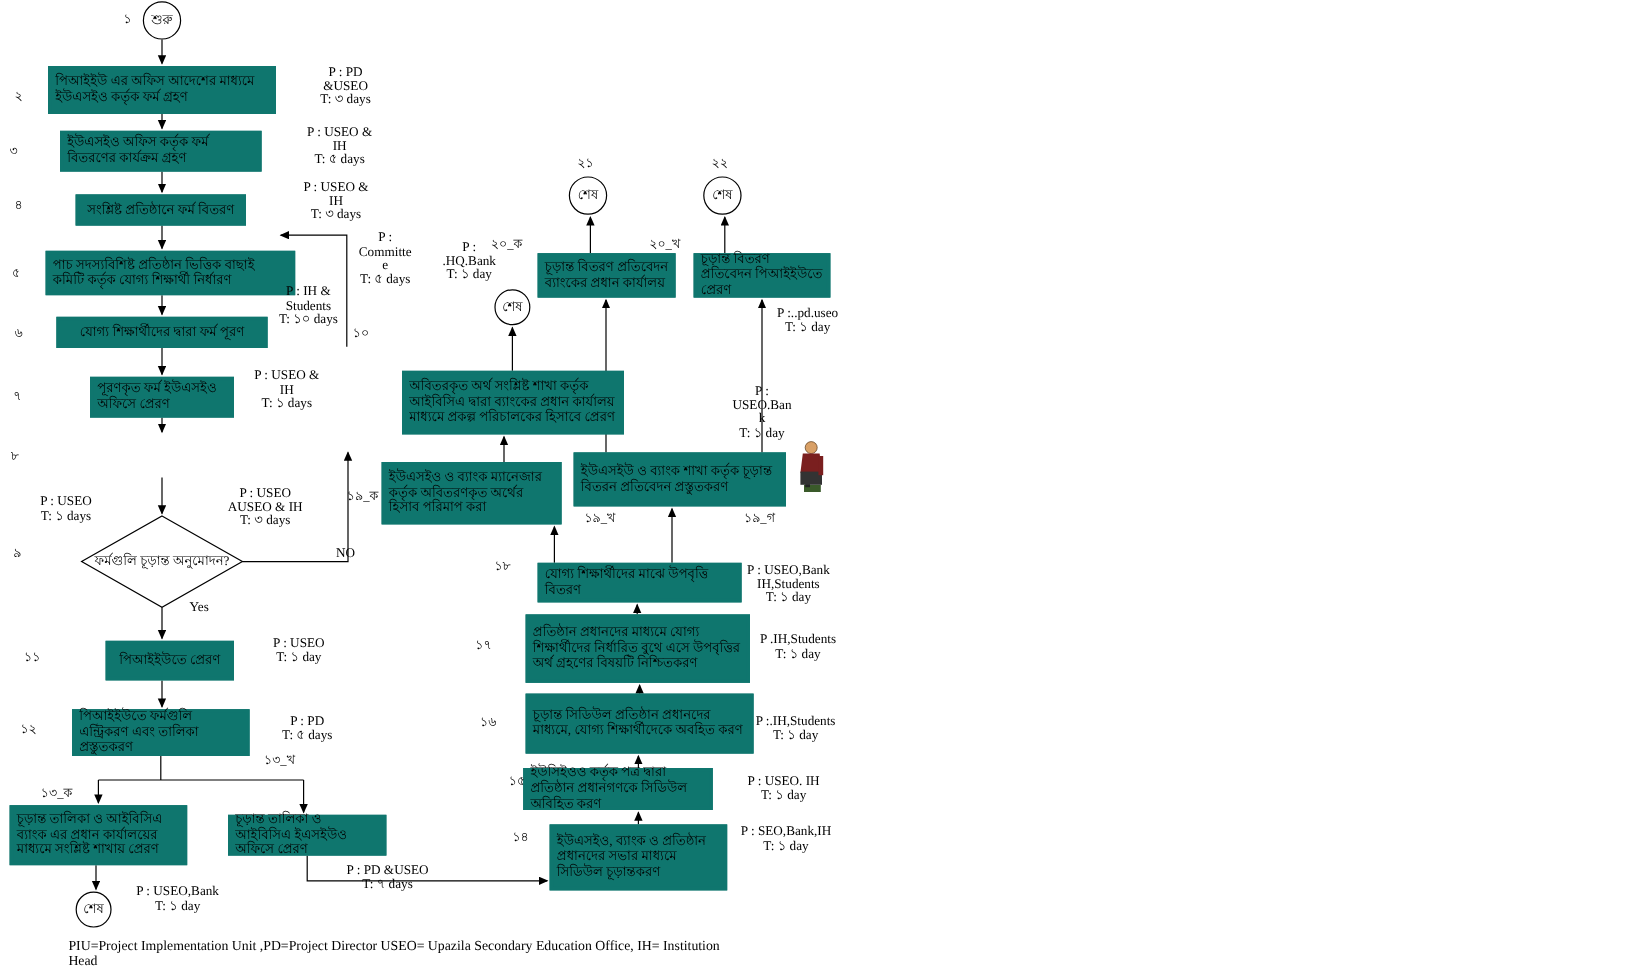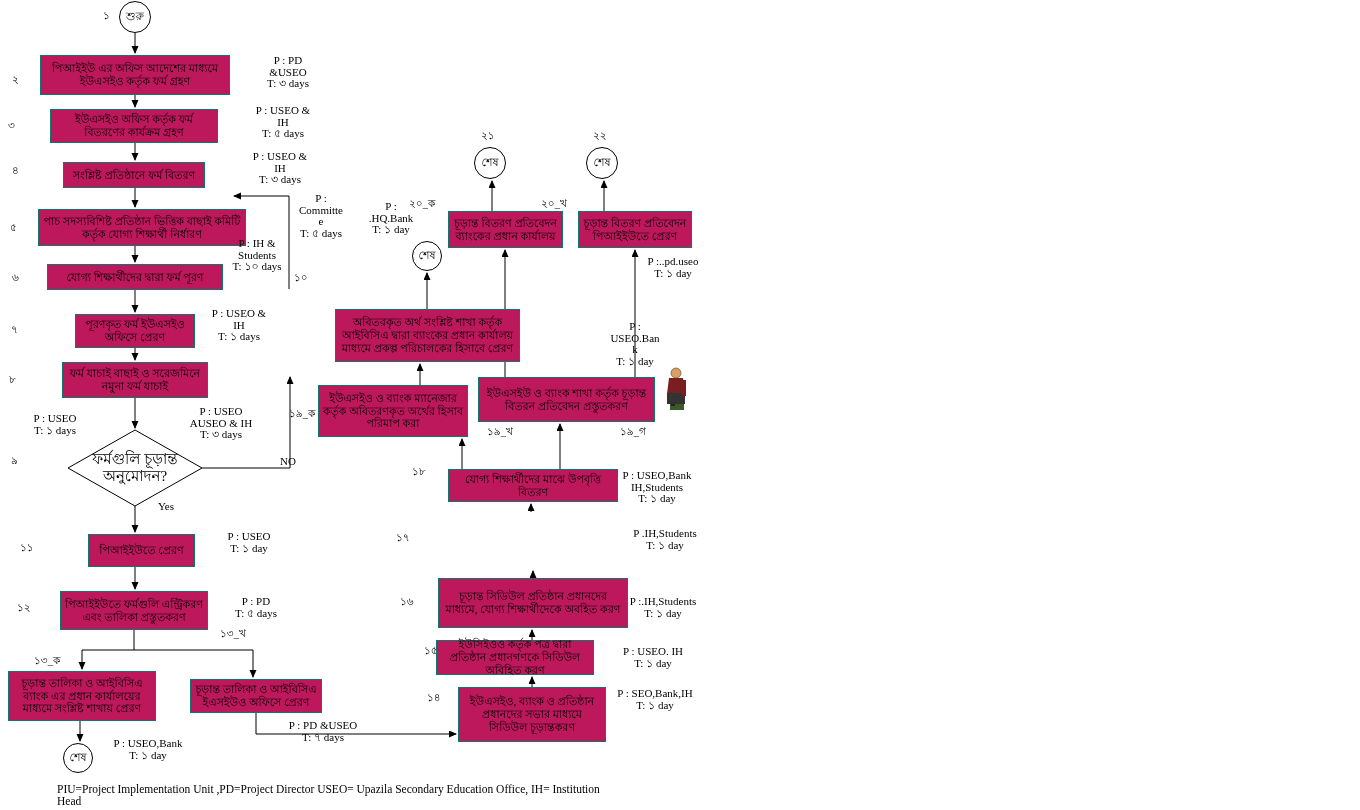--- a/index.html
+++ b/index.html
@@ -1,28 +1,28 @@
 <!DOCTYPE html>
 <html><head>
 <meta charset="utf-8">
 <style>
   *{margin:0;padding:0;box-sizing:border-box}
   html,body{background:#fff}
   #canvas{position:relative;width:1360px;height:810px;background:#fff;
           font-family:"Liberation Serif","DejaVu Sans",serif;color:#000;overflow:hidden}
   #wires{position:absolute;left:0;top:0;z-index:1}
-  .box{position:absolute;border:1px solid #0f766e;background:#be185d;display:flex;align-items:center;
-       justify-content:center;text-align:center;font-size:11px;line-height:1.18;padding:1px 3px;z-index:2}
+  .box{position:absolute;border:3px solid #0f766e;background:#0f766e;display:flex;align-items:center;
+       justify-content:center;text-align:left;font-size:11px;line-height:1.18;padding:1px 3px;z-index:2}
   .circle{position:absolute;border:1px solid #000;border-radius:50%;background:#fff;display:flex;
           align-items:center;justify-content:center;font-size:11px;z-index:2}
   .step{position:absolute;font-size:10.5px;z-index:3}
   .ann{position:absolute;font-size:11px;line-height:11.5px;white-space:pre-line;text-align:center;z-index:3}
   .lbl{position:absolute;font-size:11px;z-index:3}
   .dtext{position:absolute;display:flex;align-items:center;justify-content:center;text-align:center;
-         font-size:15px;line-height:1.15;z-index:2}
+         font-size:11px;line-height:1.15;z-index:2}
   .legend{position:absolute;font-size:11.5px;z-index:3}
   .person{position:absolute;z-index:3}
 </style>
 </head>
 <body>
 
 <div id="canvas">
 
   <svg id="wires" width="1360" height="810">
     <defs>
@@ -70,30 +70,30 @@
   <div class="circle" style="left:412px;top:241px;width:30px;height:30px">শেষ</div>
   <div class="circle" style="left:474px;top:147px;width:32px;height:32px">শেষ</div>
   <div class="circle" style="left:586px;top:147px;width:32px;height:32px">শেষ</div>
 
   <div class="box" style="left:40px;top:55px;width:190px;height:40px">পিআইইউ এর অফিস  আদেশের মাধ্যমে ইউএসইও কর্তৃক ফর্ম গ্রহণ</div>
   <div class="box" style="left:50px;top:109px;width:168px;height:34px">ইউএসইও অফিস কর্তৃক ফর্ম বিতরণের কার্যক্রম গ্রহণ</div>
   <div class="box" style="left:63px;top:162px;width:142px;height:26px">সংশ্লিষ্ট প্রতিষ্ঠানে ফর্ম বিতরণ</div>
   <div class="box" style="left:38px;top:209px;width:208px;height:37px">পাচ সদস্যবিশিষ্ট প্রতিষ্ঠান ভিত্তিক বাছাই কমিটি কর্তৃক যোগ্য শিক্ষার্থী নির্ধারণ</div>
   <div class="box" style="left:47px;top:264px;width:176px;height:26px">যোগ্য শিক্ষার্থীদের দ্বারা ফর্ম পূরণ</div>
   <div class="box" style="left:75px;top:314px;width:120px;height:34px">পূরণকৃত ফর্ম ইউএসইও অফিসে প্রেরণ</div>
-  <div class="box" style="left:62px;top:362px;width:146px;height:36px">ফর্ম যাচাই বাছাই ও  সরেজমিনে নমুনা ফর্ম যাচাই</div>
   <div class="dtext" style="left:74px;top:446px;width:122px;height:44px">ফর্মগুলি চূড়ান্ত অনুমোদন?</div>
   <div class="box" style="left:88px;top:534px;width:107px;height:33px">পিআইইউতে  প্রেরণ</div>
   <div class="box" style="left:8px;top:671px;width:148px;height:50px">চূড়ান্ত তালিকা ও আইবিসিএ ব্যাংক এর প্রধান কার্যালয়ের মাধ্যমে সংশ্লিষ্ট শাখায়  প্রেরণ</div>
   <div class="box" style="left:60px;top:591px;width:148px;height:39px">পিআইইউতে ফর্মগুলি এন্ট্রিকরণ এবং তালিকা প্রস্তুতকরণ</div>
   <div class="box" style="left:458px;top:687px;width:148px;height:55px">ইউএসইও, ব্যাংক ও প্রতিষ্ঠান প্রধানদের সভার মাধ্যমে সিডিউল চূড়ান্তকরণ</div>
 
   <div class="box" style="left:190px;top:679px;width:132px;height:34px">চূড়ান্ত তালিকা ও আইবিসিএ ইএসইউও অফিসে প্রেরণ</div>
   <div class="box" style="left:436px;top:640px;width:158px;height:35px">ইউসিইওও কর্তৃক পত্র দ্বারা প্রতিষ্ঠান প্রধানগণকে সিডিউল অবিহিত করণ</div>
   <div class="box" style="left:438px;top:578px;width:190px;height:50px">চূড়ান্ত সিডিউল প্রতিষ্ঠান প্রধানদের মাধ্যমে, যোগ্য শিক্ষার্থীদেকে অবহিত করণ</div>
+  <div class="box" style="left:438px;top:512px;width:187px;height:57px">প্রতিষ্ঠান প্রধানদের মাধ্যমে যোগ্য শিক্ষার্থীদের নির্ধারিত বুথে এসে উপবৃত্তির অর্থ গ্রহণের বিষয়টি নিশ্চিতকরণ</div>
   <div class="box" style="left:448px;top:469px;width:170px;height:33px">যোগ্য শিক্ষার্থীদের মাঝে উপবৃত্তি বিতরণ</div>
   <div class="box" style="left:318px;top:385px;width:150px;height:52px">ইউএসইও ও  ব্যাংক ম্যানেজার কর্তৃক অবিতরণকৃত অর্থের হিসাব পরিমাপ করা</div>
   <div class="box" style="left:478px;top:377px;width:177px;height:45px">ইউএসইউ ও ব্যাংক শাখা কর্তৃক চূড়ান্ত বিতরন প্রতিবেদন প্রস্তুতকরণ</div>
   <div class="box" style="left:335px;top:309px;width:185px;height:53px">অবিতরকৃত অর্থ সংশ্লিষ্ট শাখা কর্তৃক আইবিসিএ  দ্বারা ব্যাংকের প্রধান কার্যালয় মাধ্যমে প্রকল্প পরিচালকের হিসাবে প্রেরণ</div>
   <div class="box" style="left:448px;top:211px;width:115px;height:37px">চূড়ান্ত বিতরণ প্রতিবেদন ব্যাংকের প্রধান কার্যালয়</div>
   <div class="box" style="left:578px;top:211px;width:114px;height:37px">চূড়ান্ত বিতরণ প্রতিবেদন পিআইইউতে প্রেরণ</div>
 
   <div class="lbl" style="left:158px;top:500px">Yes</div>
   <div class="lbl" style="left:280px;top:455px">NO</div>
 

